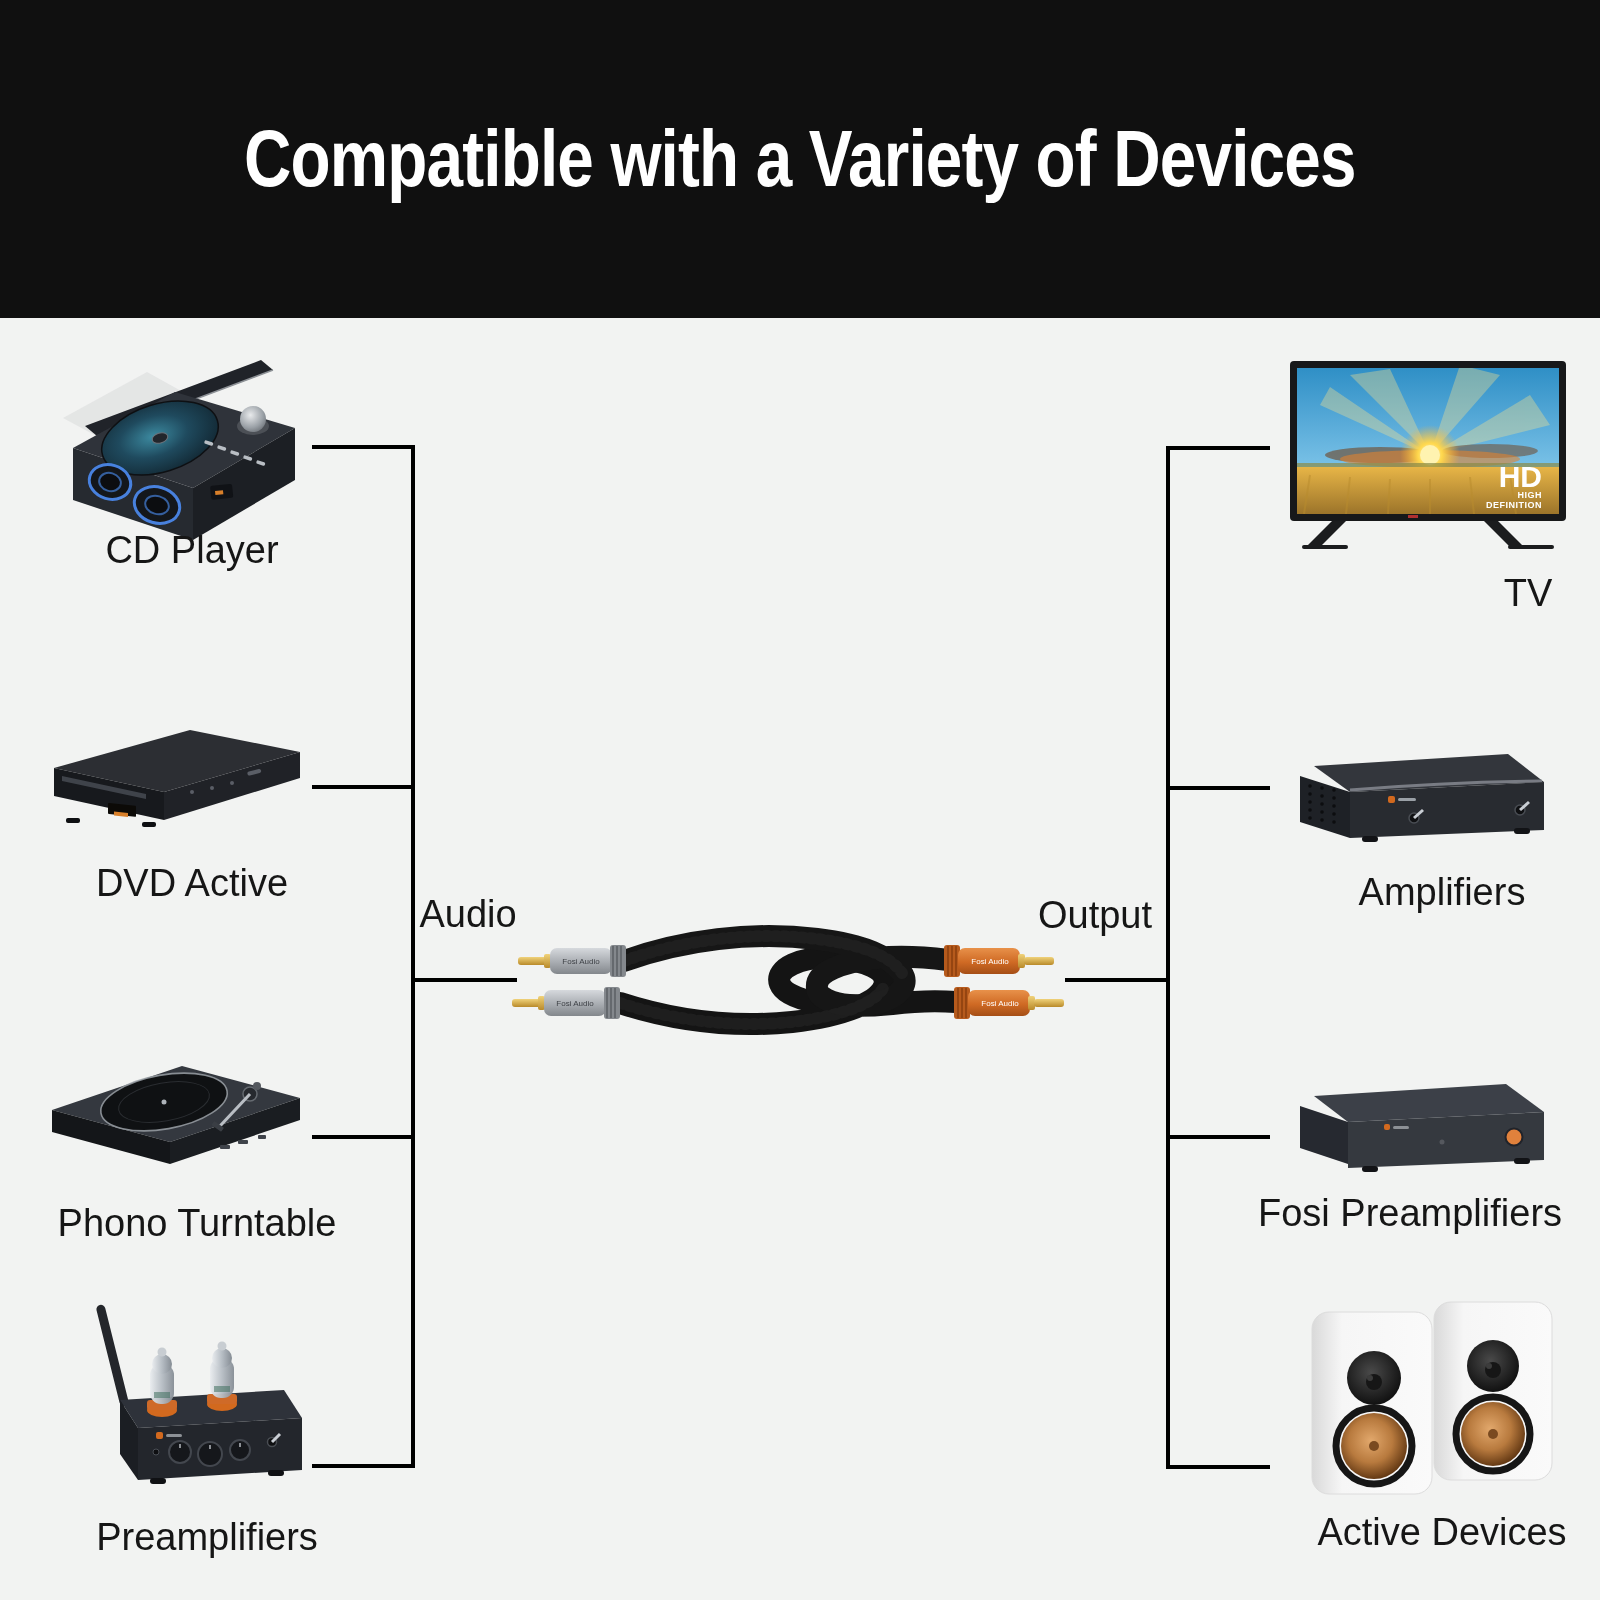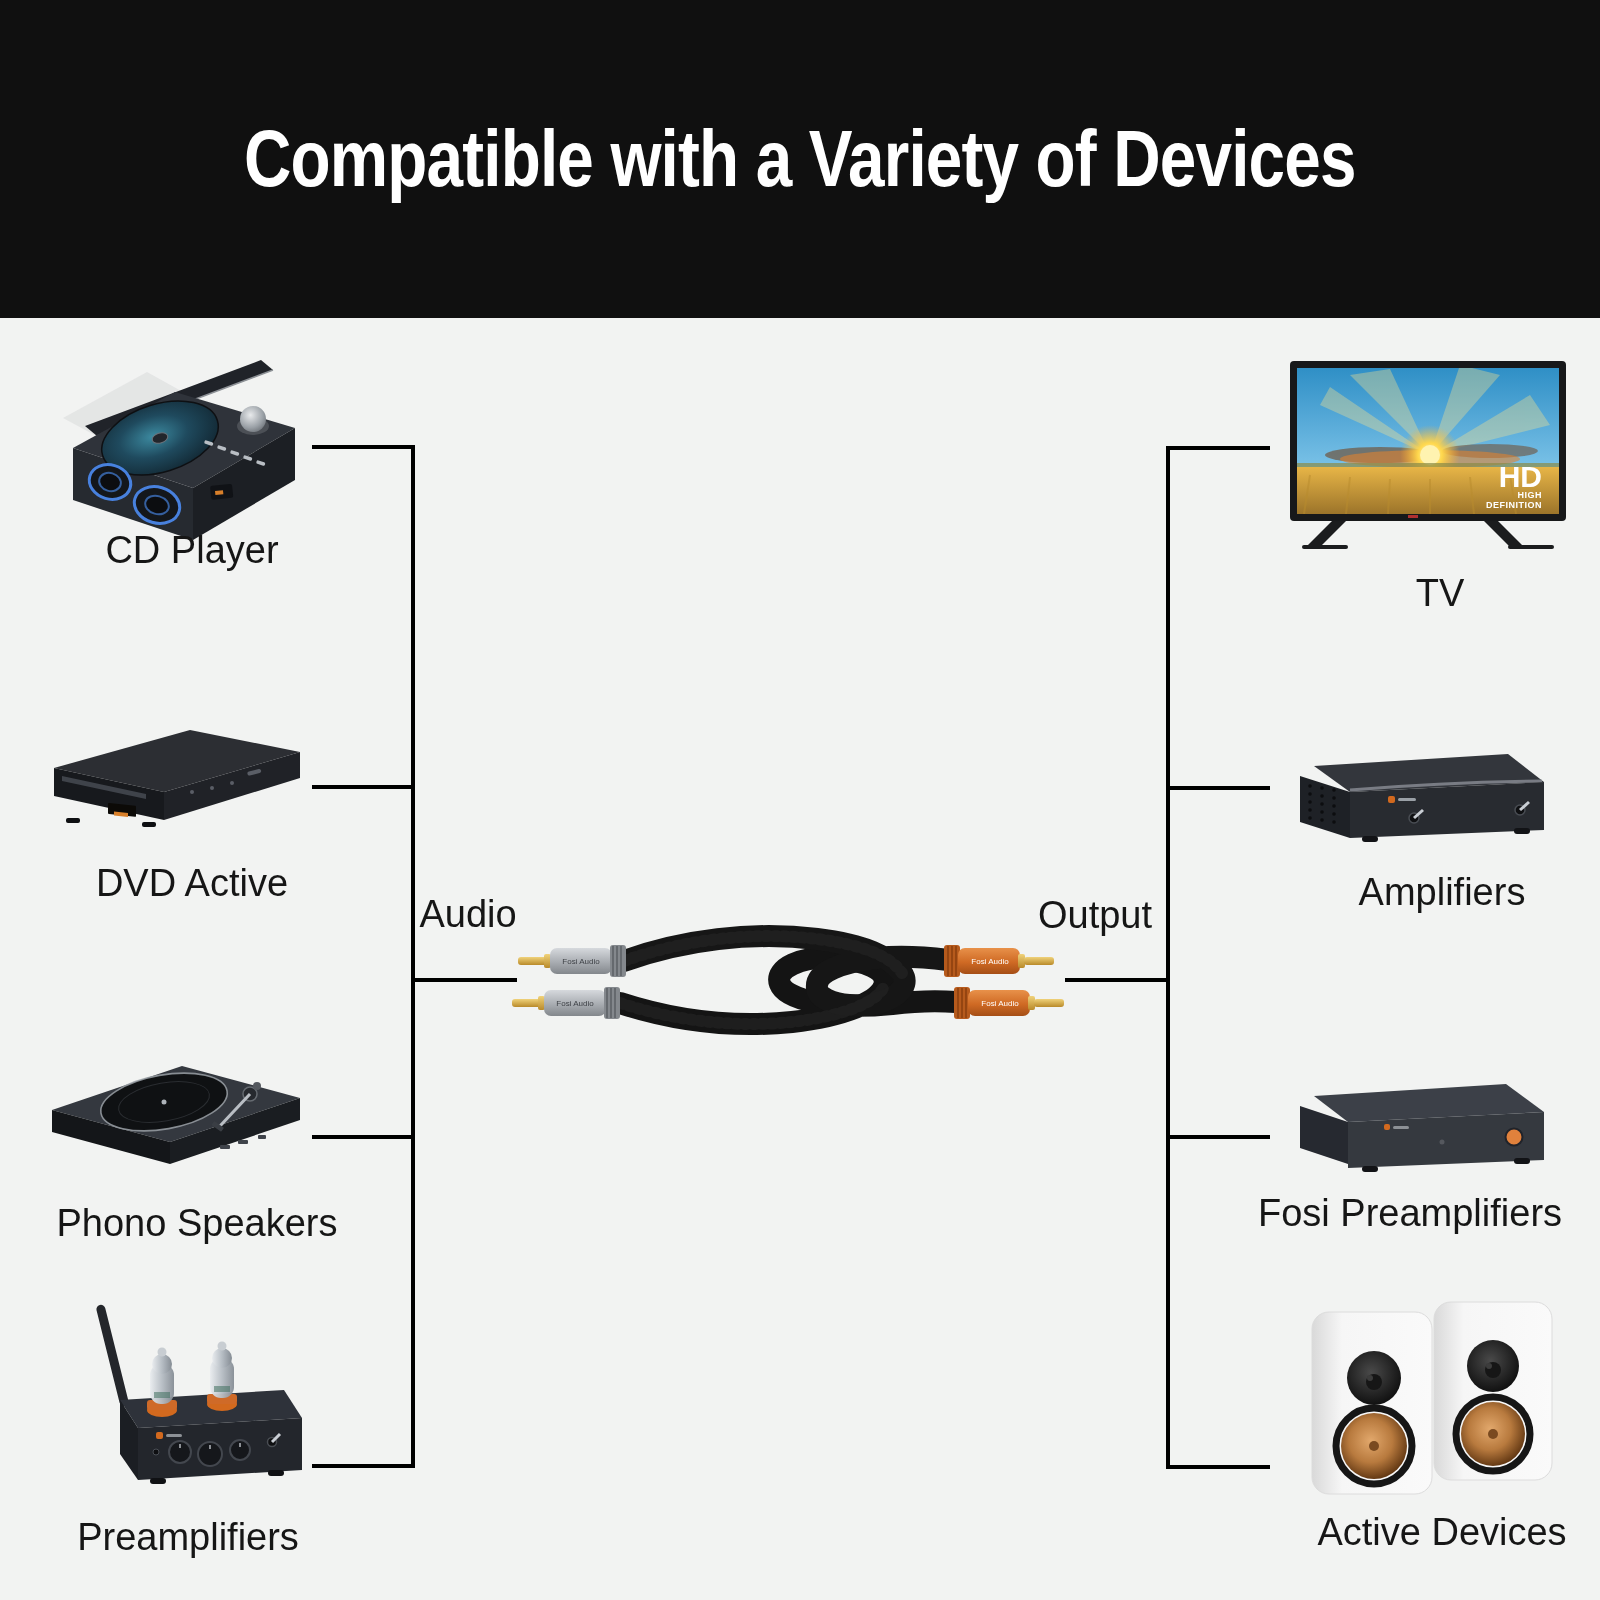--- a/index.html
+++ b/index.html
@@ -364,22 +364,22 @@
       <line x1="454" y1="90" x2="454" y2="120" stroke="#8a3f0e" stroke-width="1.5"></line>
       <rect x="456" y="92" width="62" height="26" rx="7" fill="url(#orangeG)"></rect>
       <rect x="516" y="98" width="7" height="14" rx="2" fill="url(#goldG)"></rect>
       <rect x="522" y="101" width="30" height="8" rx="3" fill="url(#goldG)"></rect>
       <text x="488" y="108" font-size="8" fill="#ffffff" text-anchor="middle">Fosi Audio</text>
     </g>
   </svg>
 
   <span class="lbl" style="left:192px;top:550px">CD Player</span>
   <span class="lbl" style="left:192px;top:883px">DVD Active</span>
-  <span class="lbl" style="left:197px;top:1223px">Phono Speakers</span>
-  <span class="lbl" style="left:188px;top:1537px">Preamplifiers</span>
-  <span class="lbl" style="left:1440px;top:593px">TV</span>
+  <span class="lbl" style="left:197px;top:1223px">Phono Turntable</span>
+  <span class="lbl" style="left:207px;top:1537px">Preamplifiers</span>
+  <span class="lbl" style="left:1528px;top:593px">TV</span>
   <span class="lbl" style="left:1442px;top:892px">Amplifiers</span>
   <span class="lbl" style="left:1410px;top:1213px">Fosi Preamplifiers</span>
   <span class="lbl" style="left:1442px;top:1532px">Active Devices</span>
   <span class="lbl" style="left:468px;top:914px">Audio</span>
   <span class="lbl" style="left:1095px;top:915px">Output</span>
 
 </div>
 
 </body></html>

